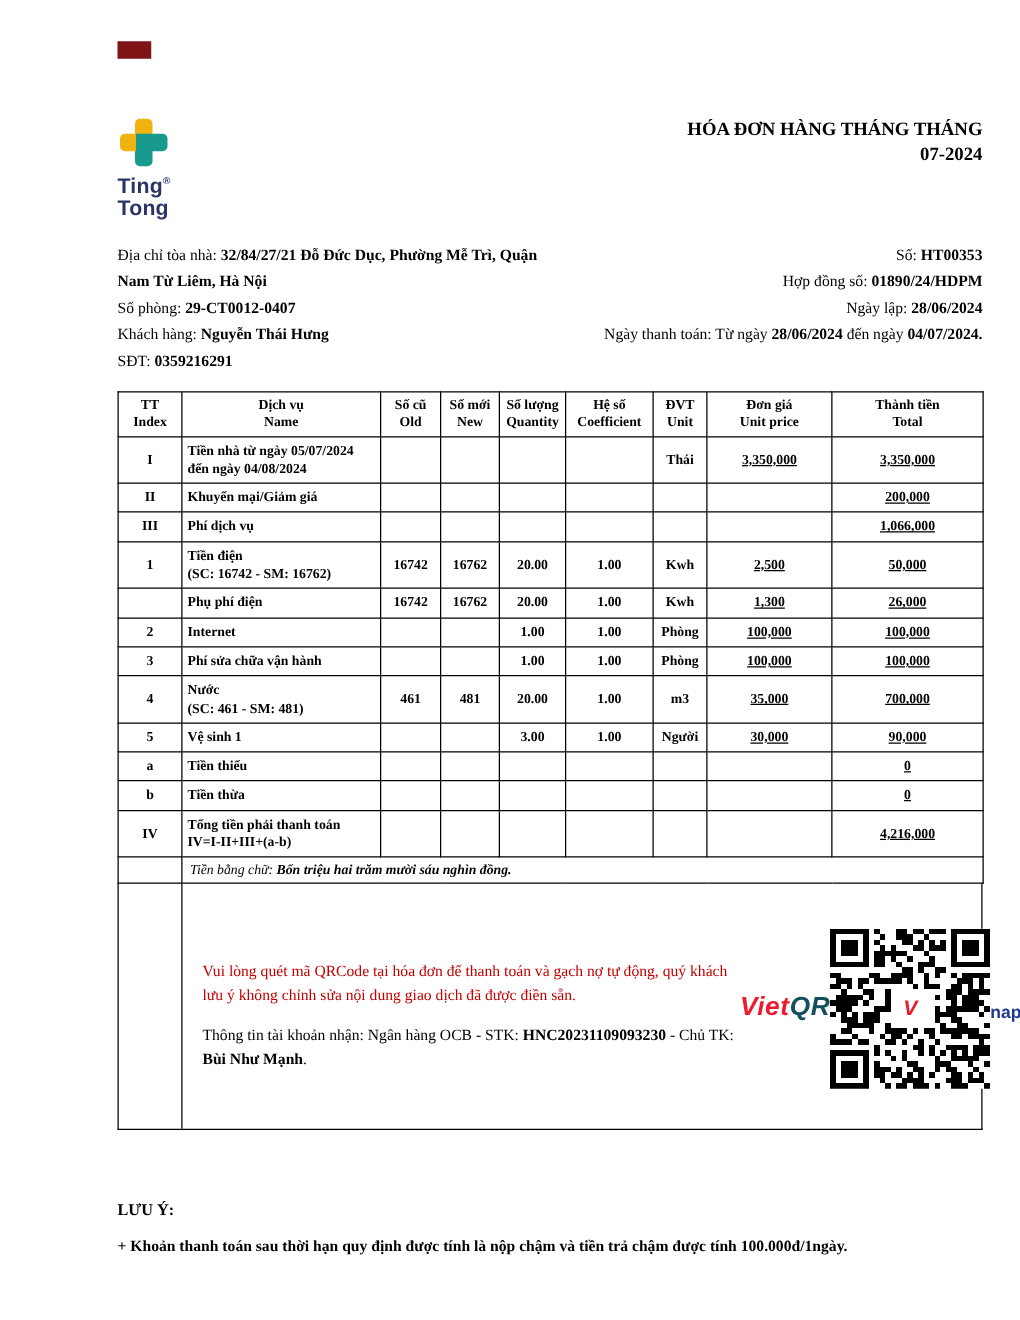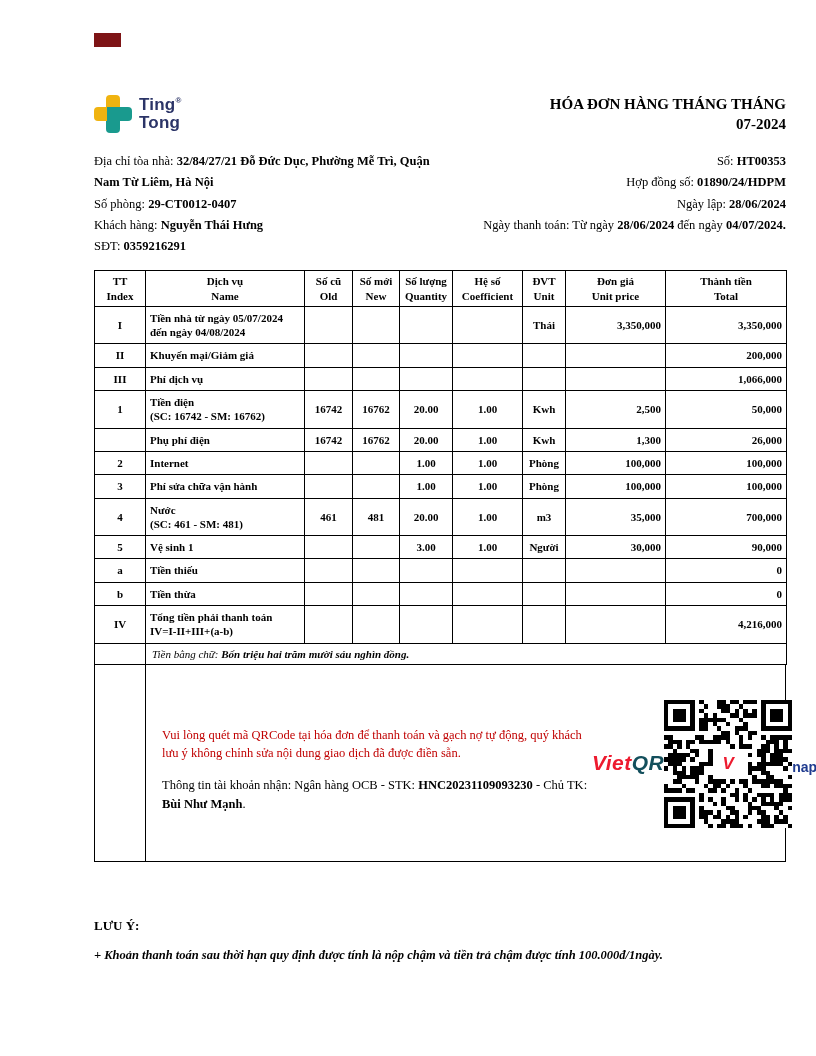--- a/index.html
+++ b/index.html
@@ -5,21 +5,21 @@
   * { box-sizing: border-box; margin: 0; padding: 0; }
   html, body { background: #e8e8e8; }
   body { width: 816px; height: 1056px; margin: 0; font-family: "Liberation Serif", serif; color: #000; position: relative; }
   .page { position: absolute; inset: 0; background: #fff; overflow: hidden; }
 
   .corner-mark { position: absolute; left: 94px; top: 33px; width: 27px; height: 14px; background: var(--corner-red, #7e1416); }
 
   .content { position: absolute; left: 94px; top: 95px; width: 692px; }
 
   .header-row { display: flex; justify-content: space-between; align-items: flex-start; }
-  .logo { display: flex; align-items: center; gap: 7px; }
+  .logo { display: flex; align-items: center; gap: 7px; flex-direction: column; }
   .logo-icon { position: relative; width: 38px; height: 38px; flex: none; }
   .logo-icon::before { content: ""; position: absolute; left: 12px; top: 0; width: 14px; height: 38px; border-radius: 4px;
     background: linear-gradient(180deg, var(--logo-yellow,#f0b310) 0%, var(--logo-yellow,#f0b310) 34%, var(--logo-teal,#199a8e) 34%, var(--logo-teal,#199a8e) 100%); }
   .logo-icon::after { content: ""; position: absolute; left: 0; top: 12px; width: 38px; height: 14px; border-radius: 4px;
     background: linear-gradient(90deg, var(--logo-yellow,#f0b310) 0%, var(--logo-yellow,#f0b310) 34%, var(--logo-teal,#199a8e) 34%, var(--logo-teal,#199a8e) 100%); }
   .logo-text { font-family: "Liberation Sans", sans-serif; font-weight: bold; font-size: 17px; line-height: 1.08; color: var(--logo-navy,#2b3467); letter-spacing: .2px; }
   .logo-text sup { font-size: 8px; vertical-align: super; }
   .title { width: 245px; text-align: right; font-weight: bold; font-size: 15px; line-height: 1.3; }
 
   .info { margin-top: 17px; font-size: 12.5px; }
@@ -27,21 +27,21 @@
   .info-right { text-align: right; }
   .val { font-weight: bold; }
 
   .invoice-table { margin-top: 13px; width: 100%; border-collapse: collapse; table-layout: fixed; font-size: 11px; padding-left: 14px; }
   .invoice-table th, .invoice-table td { border: 1px solid #000; vertical-align: middle; }
   .invoice-table thead th { padding: 3px 2px; line-height: 1.3; text-align: center; font-weight: bold; }
   .invoice-table tbody td { font-weight: bold; padding: 4px; line-height: 1.3; }
   .col0 { text-align: center; }
   .col1 { white-space: pre-line; text-align: left; }
   .col2, .col3, .col4, .col5, .col6 { text-align: center; }
-  .col7, .col8 { text-align: right; }
+  .col7, .col8 { text-align: center; text-decoration: underline; }
   .invoice-table tfoot td { padding: 4px 6px; }
   .words-cell { font-style: italic; }
   .words-value { font-weight: bold; }
 
   .qr-box { border: 1px solid #000; border-top: none; height: 197px; display: flex; }
   .qr-rail { width: 51px; flex: none; border-right: 1px solid #000; }
   .qr-main { flex: 1; display: flex; justify-content: space-between; padding: 6px 42px 6px 16px; }
   .qr-text { align-self: center; width: 430px; font-size: 12.5px; line-height: 1.5; padding-top: 14px; }
   .notice { color: var(--notice-red,#c00000); margin-bottom: 13px; }
   .account b { font-weight: bold; }
@@ -55,21 +55,21 @@
     font-size: 17px; color: var(--vietqr-red,#ed1b2f); }
   .qr-partners { display: flex; align-items: center; gap: 9px; margin-top: 8px; font-family: "Liberation Sans", sans-serif; }
   .napas { color: var(--napas-blue,#1f3b8f); font-weight: bold; font-size: 14px; display: flex; align-items: center; gap: 3px; }
   .napas-badge { background: var(--napas-teal,#00a7b5); color: #fff; font-size: 10px; font-weight: bold; padding: 1px 3px; border-radius: 3px; }
   .partner-divider { width: 1px; height: 18px; background: #bbb; }
   .ocb { color: var(--ocb-green,#00863d); font-weight: bold; font-size: 15px; display: flex; align-items: center; gap: 4px; }
   .ocb-icon { color: var(--ocb-orange,#f7941d); font-size: 12px; }
 
   .notes { margin-top: 56px; }
   .notes-title { font-weight: bold; font-size: 13px; }
-  .note-line { margin-top: 14px; font-weight: bold; font-size: 12.5px; font-style: italic; }
+  .note-line { margin-top: 14px; font-weight: bold; font-size: 12.5px; }
 </style>
 </head>
 <body>
 
 <div class="page">
   <div class="corner-mark"></div>
 
   <div class="content">
 
     <div class="header-row">

